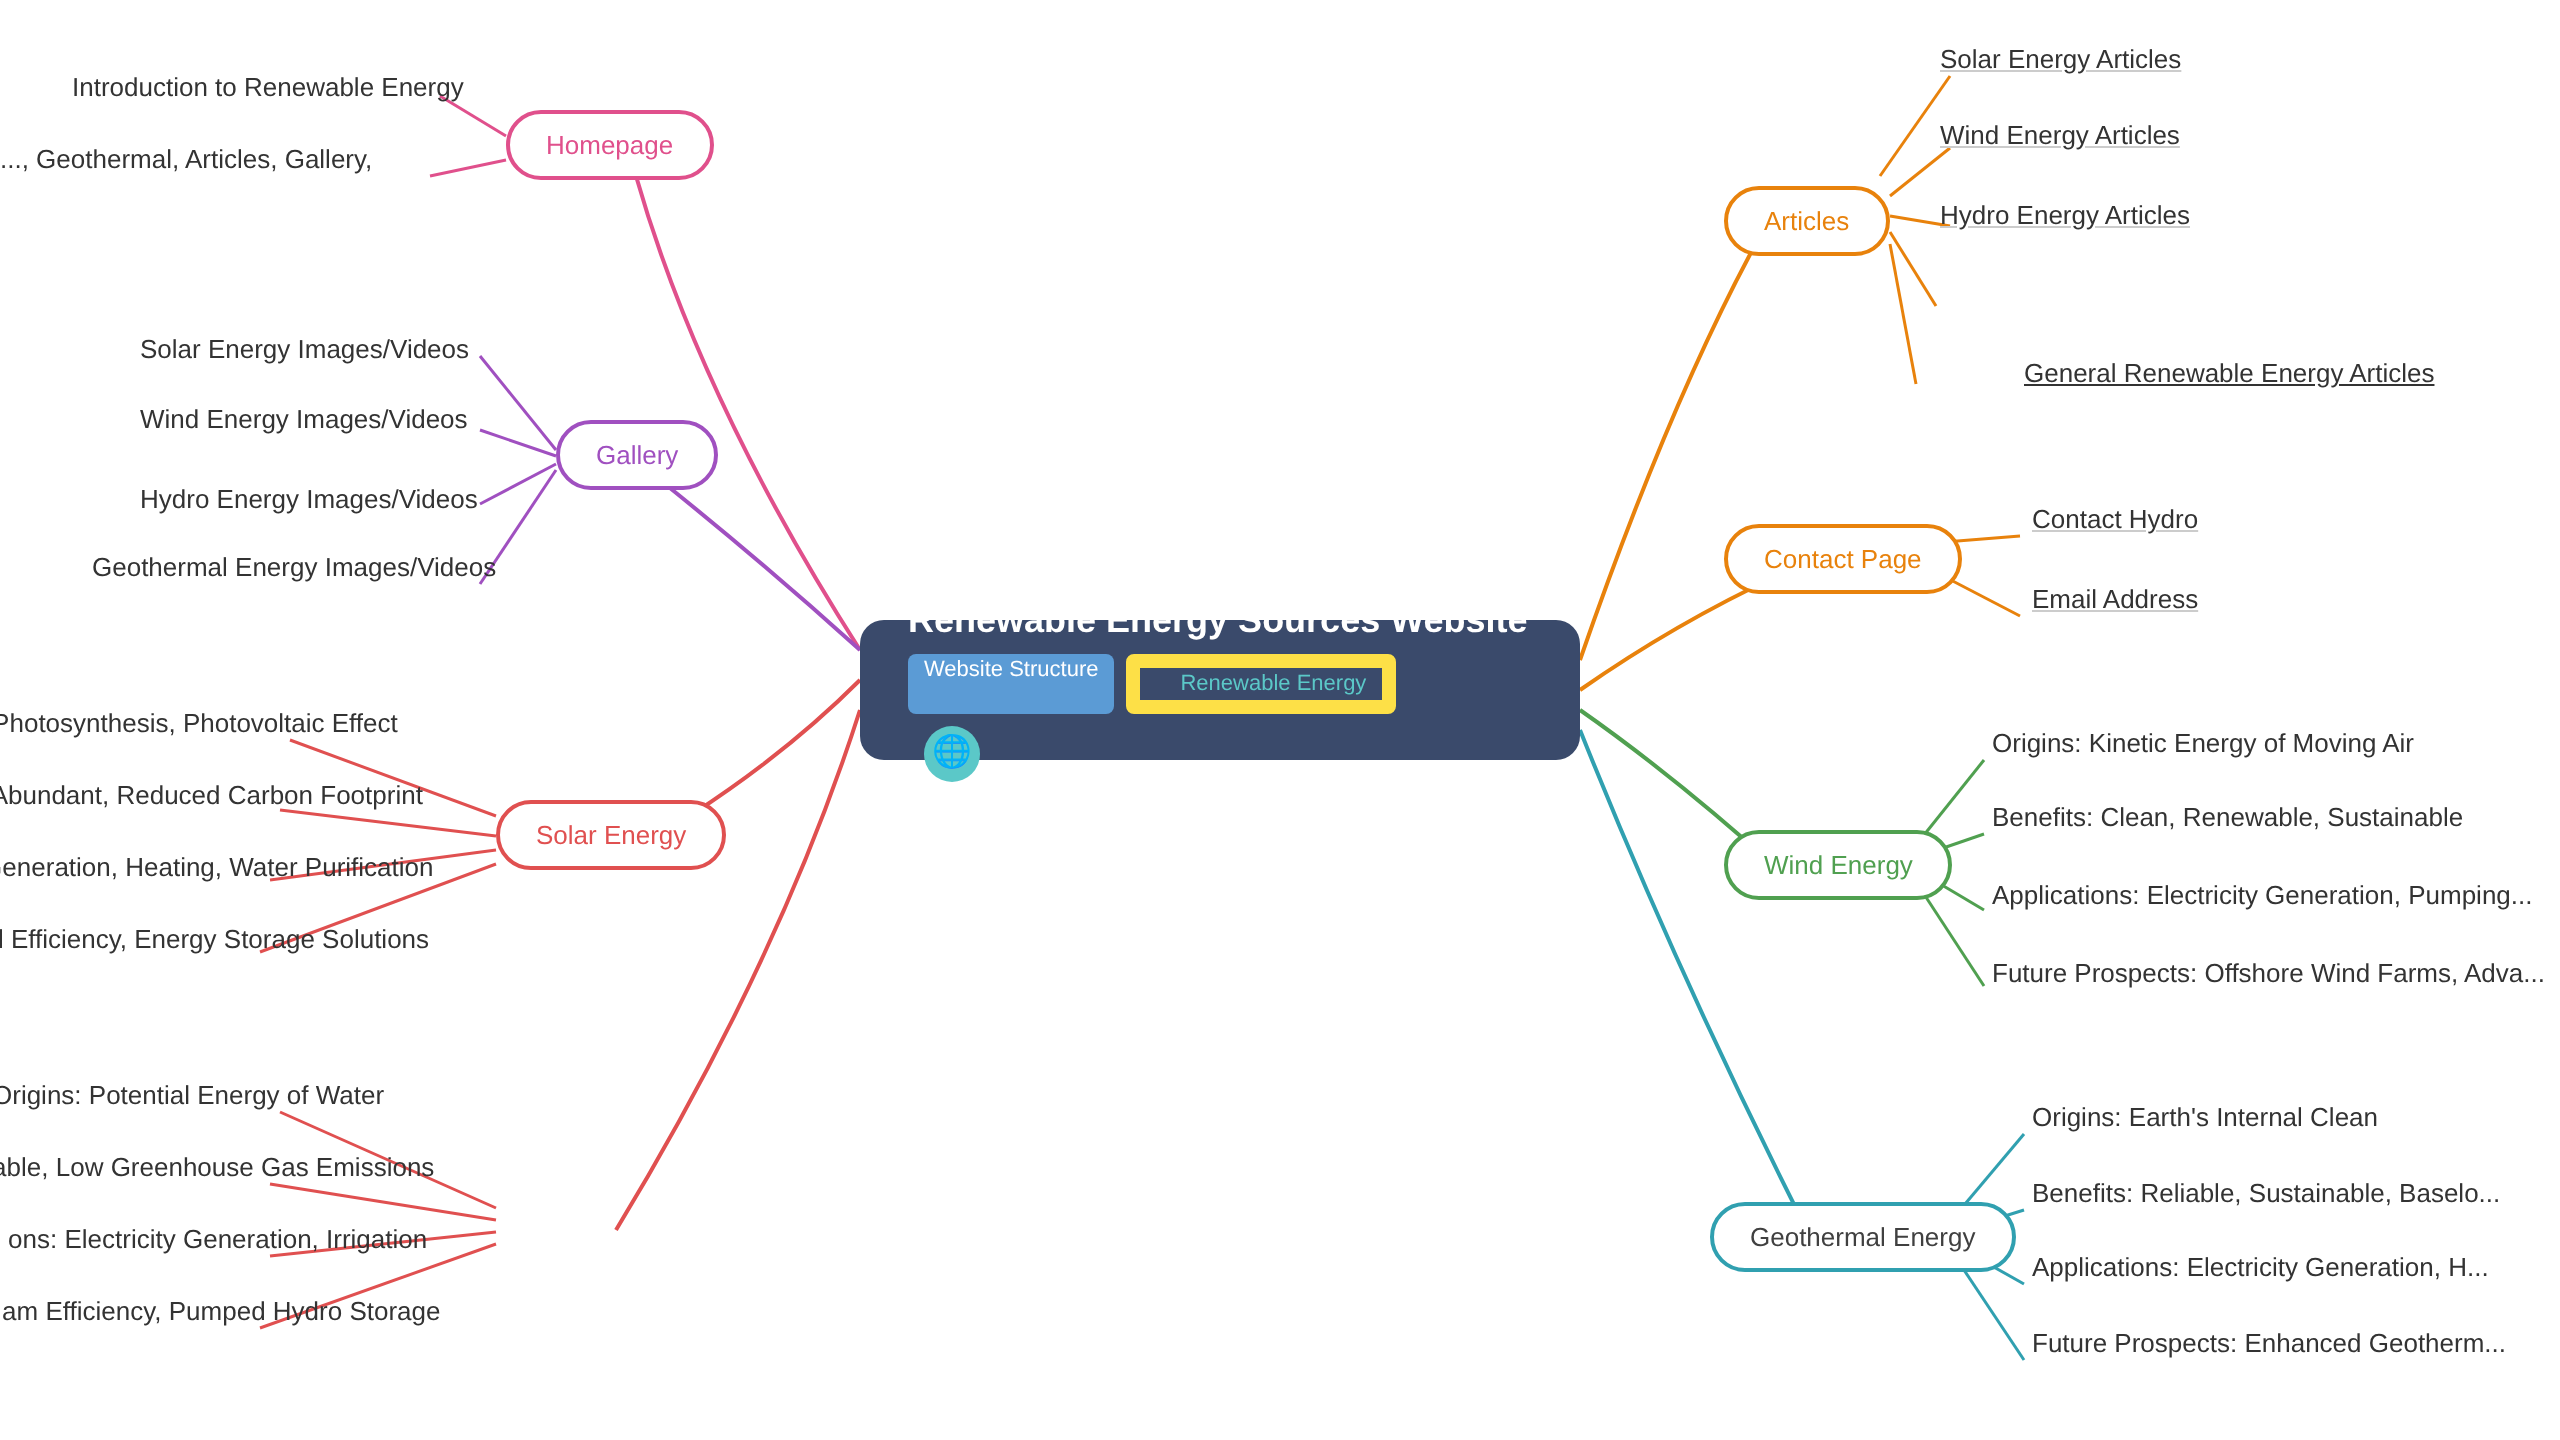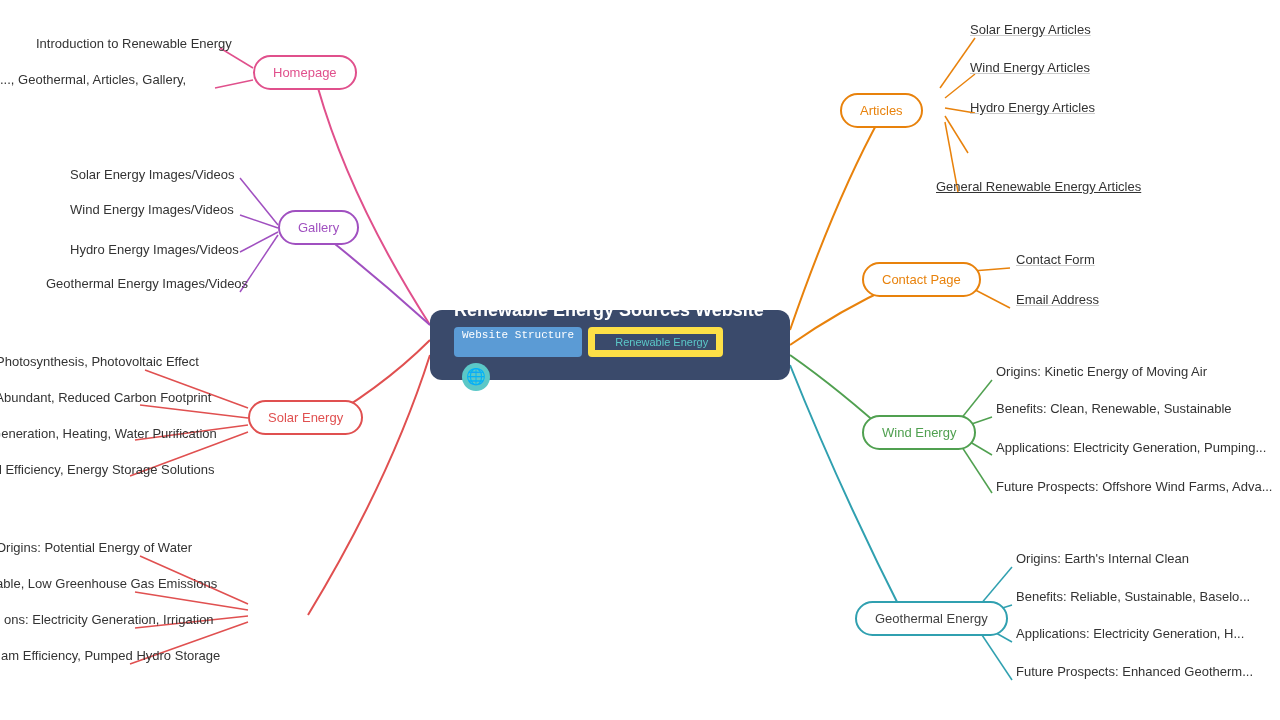--- a/index.html
+++ b/index.html
@@ -59,21 +59,20 @@
     }
     .tag {
       font-size: 11px;
       padding: 2px 8px;
       border-radius: 4px;
       font-weight: 500;
     }
     .tag-blue {
       background: #5b9bd5;
       color: #fff;
-      font-family: Liberation Mono, monospace;
     }
     .tag-teal {
       background: transparent;
       color: #5bc8c8;
       border: 7px solid #fde047;
       padding-left: 20px;
     }
     .node-oval {
       border: 2px solid;
       background: #fff;
@@ -236,43 +235,43 @@
   <div class="node node-leaf" style="left: -30px; top: 572px;">
     <span>...: able, Low Greenhouse Gas Emissions</span>
   </div>
   <div class="node node-leaf" style="left: -22px; top: 608px;">
     <span>...: ons: Electricity Generation, Irrigation</span>
   </div>
   <div class="node node-leaf" style="left: -25px; top: 644px;">
     <span>...: am Efficiency, Pumped Hydro Storage</span>
   </div>
 
-  <div class="node node-oval c-orange" style="left: 840px; top: 93px;">
+  <div class="node node-oval c-orange" style="left: 862px; top: 93px;">
     <span>Articles</span>
   </div>
 
   <div class="node node-leaf node-leaf-underline" style="left: 962px; top: 18px;">
     <span>Solar Energy Articles</span>
   </div>
   <div class="node node-leaf node-leaf-underline" style="left: 962px; top: 56px;">
     <span>Wind Energy Articles</span>
   </div>
   <div class="node node-leaf node-leaf-underline" style="left: 962px; top: 96px;">
     <span>Hydro Energy Articles</span>
   </div>
-  <div class="node node-leaf node-leaf-underline" style="left: 928px; top: 175px; text-decoration: underline;">
+  <div class="node node-leaf node-leaf-underline" style="left: 1004px; top: 175px; text-decoration: underline;">
     <span>General Renewable Energy Articles</span>
   </div>
 
   <div class="node node-oval c-orange" style="left: 862px; top: 262px;">
     <span>Contact Page</span>
   </div>
 
   <div class="node node-leaf node-leaf-underline" style="left: 1008px; top: 248px;">
-    <span>Contact Form</span>
+    <span>Contact Hydro</span>
   </div>
   <div class="node node-leaf node-leaf-underline" style="left: 1008px; top: 288px;">
     <span>Email Address</span>
   </div>
 
   <div class="node node-oval c-green" style="left: 862px; top: 415px;">
     <span>Wind Energy</span>
   </div>
 
   <div class="node node-leaf" style="left: 988px; top: 360px;">

